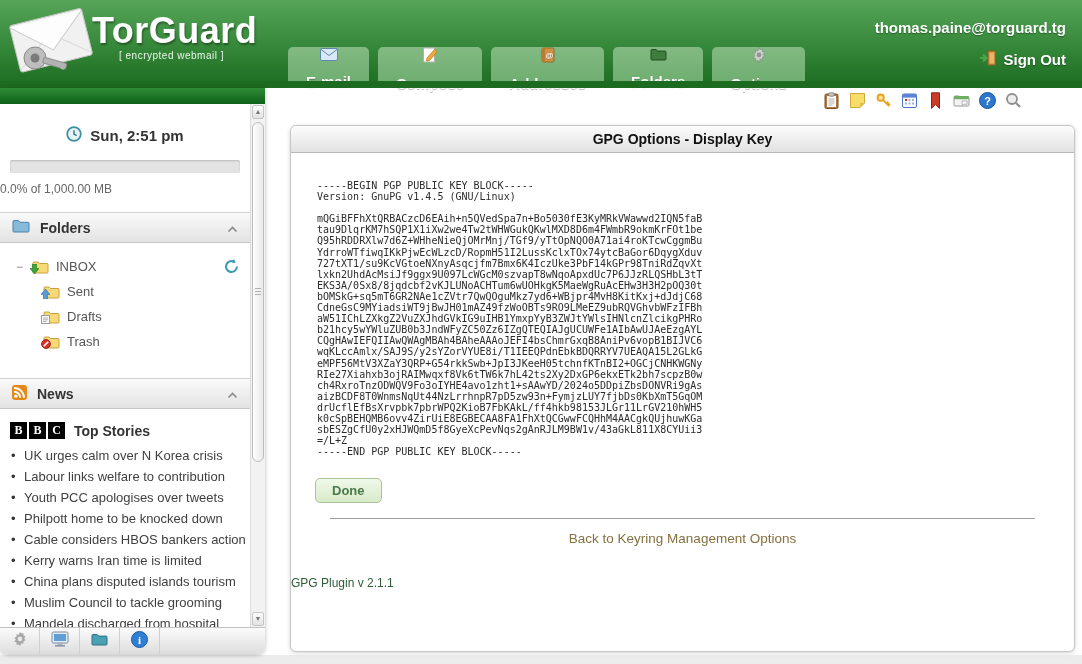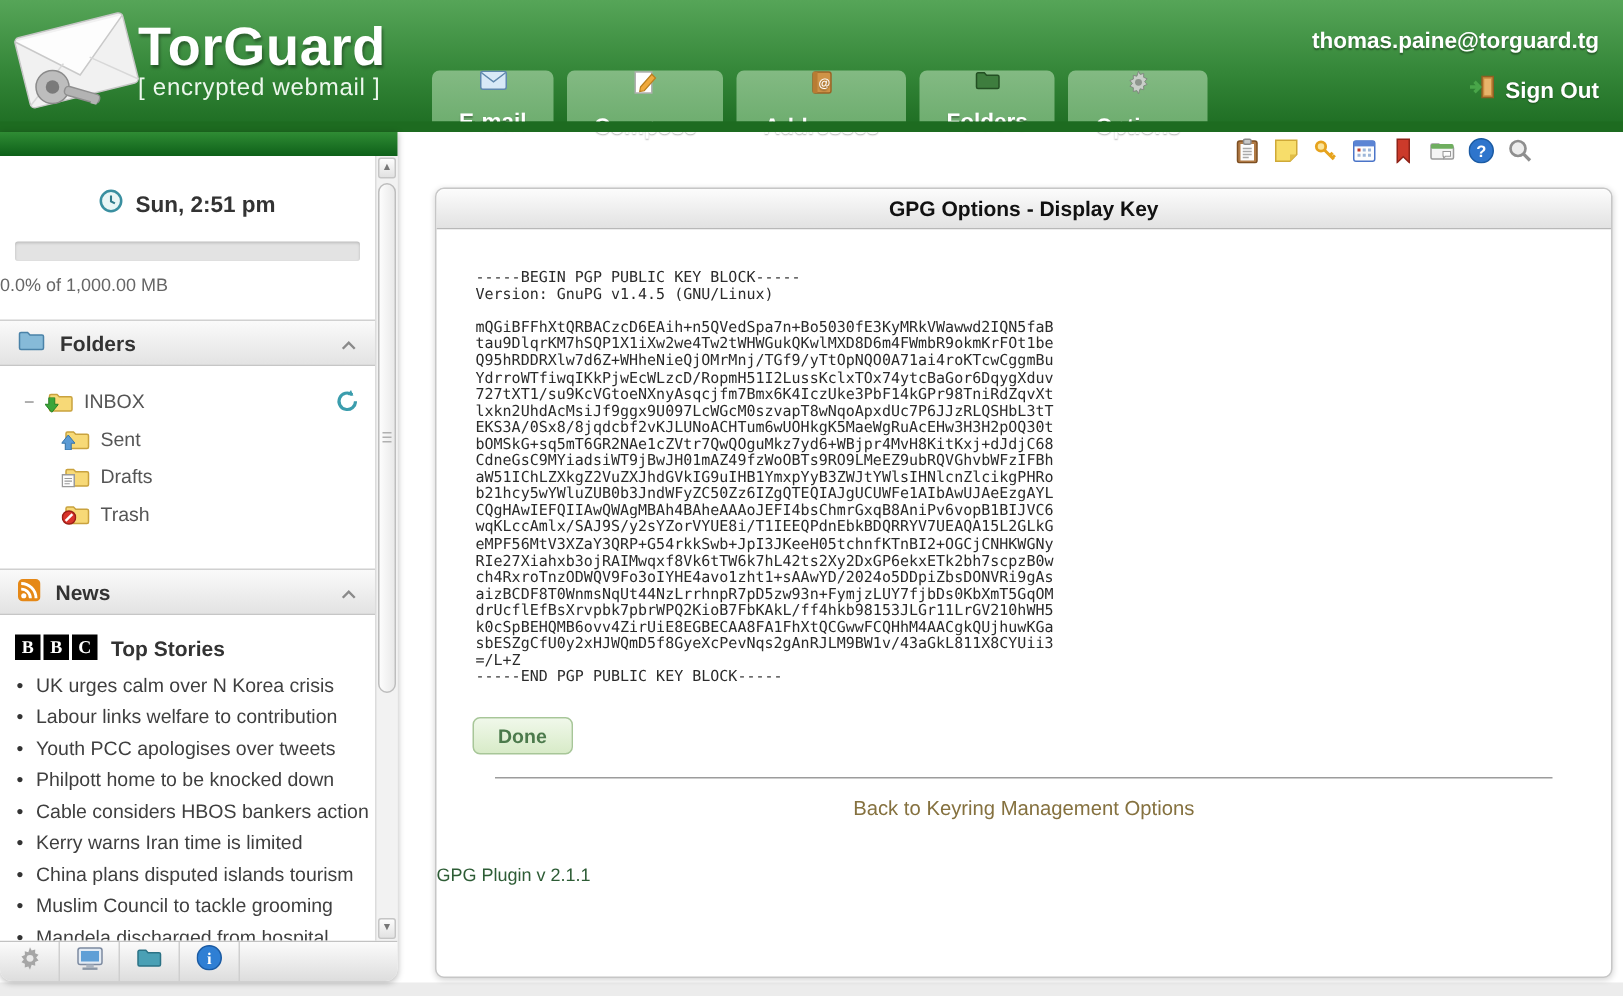--- a/index.html
+++ b/index.html
@@ -7,21 +7,21 @@
   body { font-family:"Liberation Sans", sans-serif; background:#e9e9e9; }
   .stage { position:relative; width:1082px; height:664px; background:#fff; overflow:hidden; }
 
   
   .header { position:absolute; top:0; left:0; width:1082px; height:88px;
     background:linear-gradient(180deg,#56a558 0%,#348638 55%,#1c6b21 100%);padding-left:39px; }
   .header-strip { position:absolute; left:0; bottom:0; width:100%; height:7px; background:#1d6b20; }
   .logo { position:absolute; left:4px; top:0; display:flex; align-items:flex-start; }
   .brand { margin-left:-10px; margin-top:12px; color:#fff; }
   .brand-name { font-size:36px; font-weight:bold; letter-spacing:.5px; text-shadow:1px 2px 2px rgba(0,0,0,.35); line-height:38px; }
-  .brand-tagline { font-size:16px; color:#ecf7ec; margin-top:0; letter-spacing:.5px; }
+  .brand-tagline { font-size:10px; color:#ecf7ec; margin-top:0; letter-spacing:.5px;margin-left:27px; }
   .account-email { position:absolute; top:19px; right:16px; color:#fff; font-weight:bold; font-size:15px; text-shadow:0 1px 1px rgba(0,0,0,.35); }
   .signout { position:absolute; top:50px; right:16px; display:flex; align-items:center; gap:7px;
     color:#fff; font-weight:bold; font-size:15px; text-shadow:0 1px 1px rgba(0,0,0,.35); cursor:pointer; }
   .tabs { position:absolute; left:288px; bottom:7px; display:flex; gap:9px; }
   .tab { height:34px; display:flex; align-items:center; gap:9px; padding:0 18px;
     background:linear-gradient(#83ba83,#6fae70); border-radius:5px 5px 0 0;
     color:#fff; font-weight:bold; font-size:15px; text-shadow:0 1px 1px rgba(0,0,0,.3); cursor:pointer;flex-direction:column; }
 
   
   .sidebar { position:absolute; left:0; top:88px; width:265px; height:566px; background:#fff;

